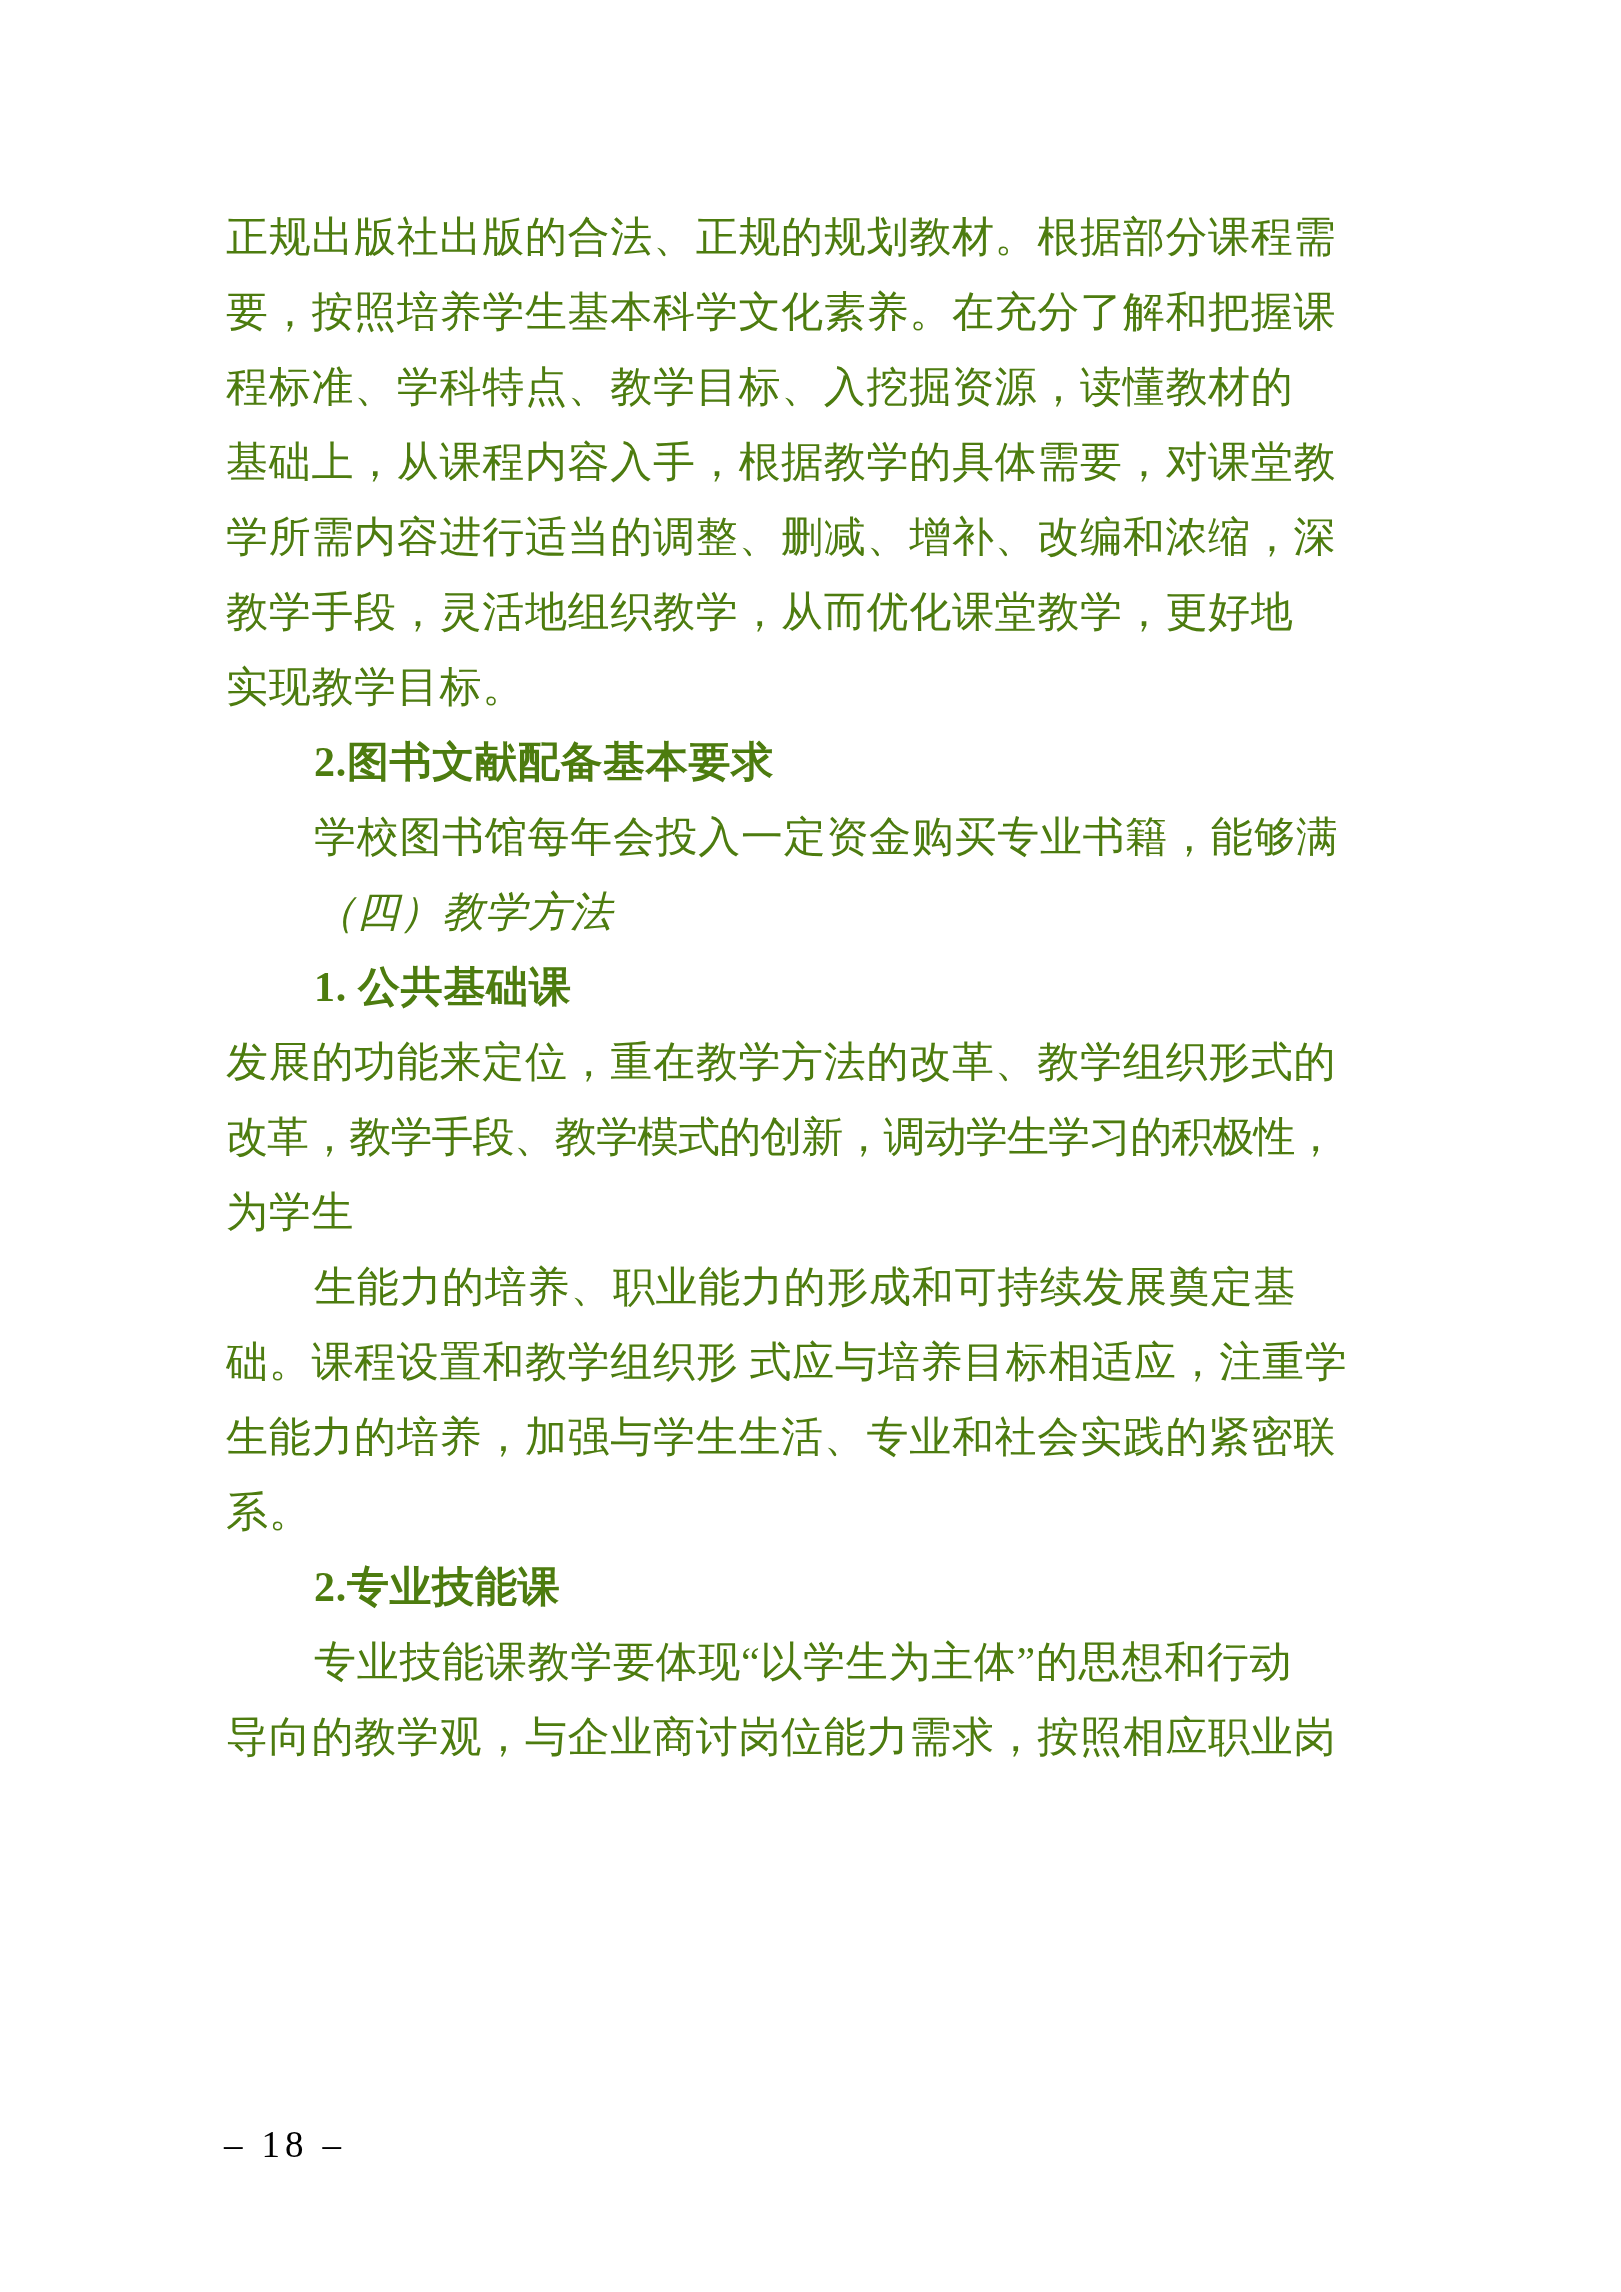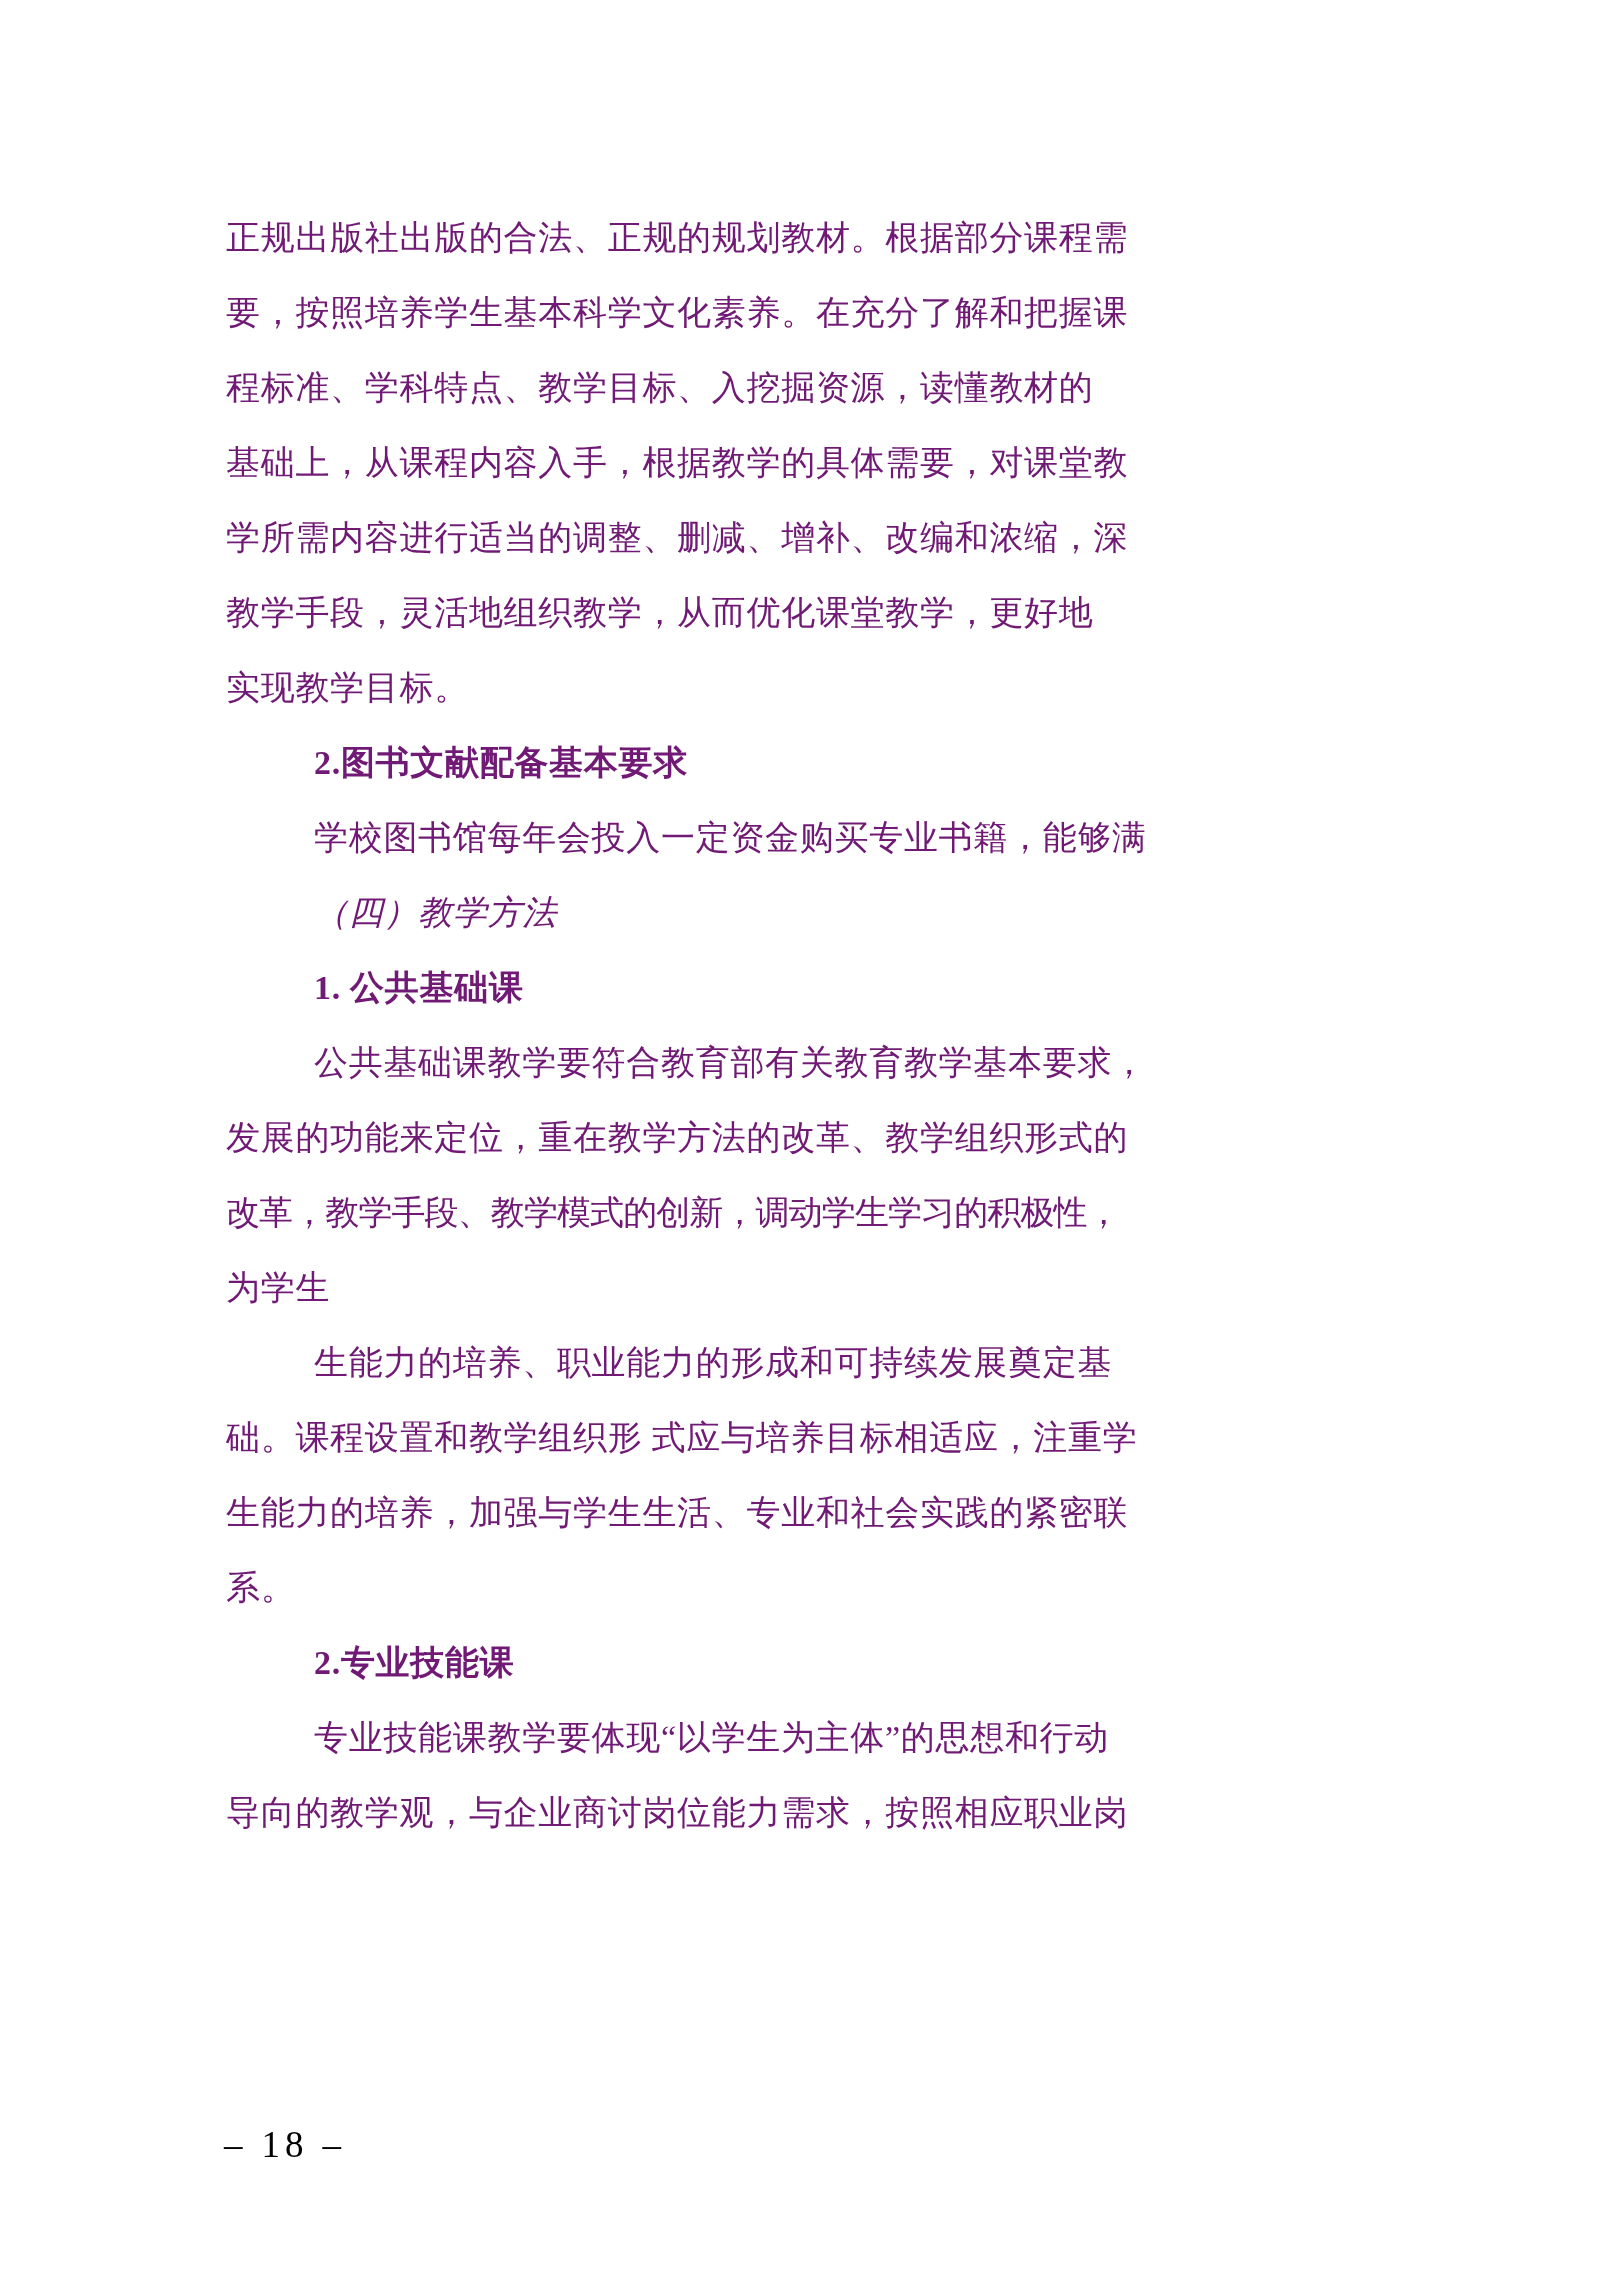--- a/index.html
+++ b/index.html
@@ -18,24 +18,24 @@
   }
   .text-block {
     position: absolute;
     left: 226px;
     top: 200px;
     width: 1140px;
   }
   .line {
     height: 75px;
     line-height: 75px;
-    font-size: 34px;
+    font-size: 42px;
     letter-spacing: 0.7px;
     white-space: pre;
-    color: #701a75;
+    color: #4d7c0f;
   }
   .indent { padding-left: 88px; }
   .bold   { font-weight: 700; }
   .kai    { font-style: italic; }
   .tight  { letter-spacing: -0.9px; }
   .footer {
     position: absolute;
     left: 224px;
     top: 2120px;
     font-size: 37px;
@@ -54,21 +54,20 @@
     <div class="line">要，按照培养学生基本科学文化素养。在充分了解和把握课</div>
     <div class="line">程标准、学科特点、教学目标、入挖掘资源，读懂教材的</div>
     <div class="line">基础上，从课程内容入手，根据教学的具体需要，对课堂教</div>
     <div class="line">学所需内容进行适当的调整、删减、增补、改编和浓缩，深</div>
     <div class="line">教学手段，灵活地组织教学，从而优化课堂教学，更好地</div>
     <div class="line">实现教学目标。</div>
     <div class="line indent bold">2.图书文献配备基本要求</div>
     <div class="line indent">学校图书馆每年会投入一定资金购买专业书籍，能够满</div>
     <div class="line indent kai">（四）教学方法</div>
     <div class="line indent bold">1. 公共基础课</div>
-    <div class="line indent">公共基础课教学要符合教育部有关教育教学基本要求，</div>
     <div class="line">发展的功能来定位，重在教学方法的改革、教学组织形式的</div>
     <div class="line tight">改革，教学手段、教学模式的创新，调动学生学习的积极性，</div>
     <div class="line">为学生</div>
     <div class="line indent">生能力的培养、职业能力的形成和可持续发展奠定基</div>
     <div class="line">础。课程设置和教学组织形 式应与培养目标相适应，注重学</div>
     <div class="line">生能力的培养，加强与学生生活、专业和社会实践的紧密联</div>
     <div class="line">系。</div>
     <div class="line indent bold">2.专业技能课</div>
     <div class="line indent">专业技能课教学要体现“以学生为主体”的思想和行动</div>
     <div class="line">导向的教学观，与企业商讨岗位能力需求，按照相应职业岗</div>

